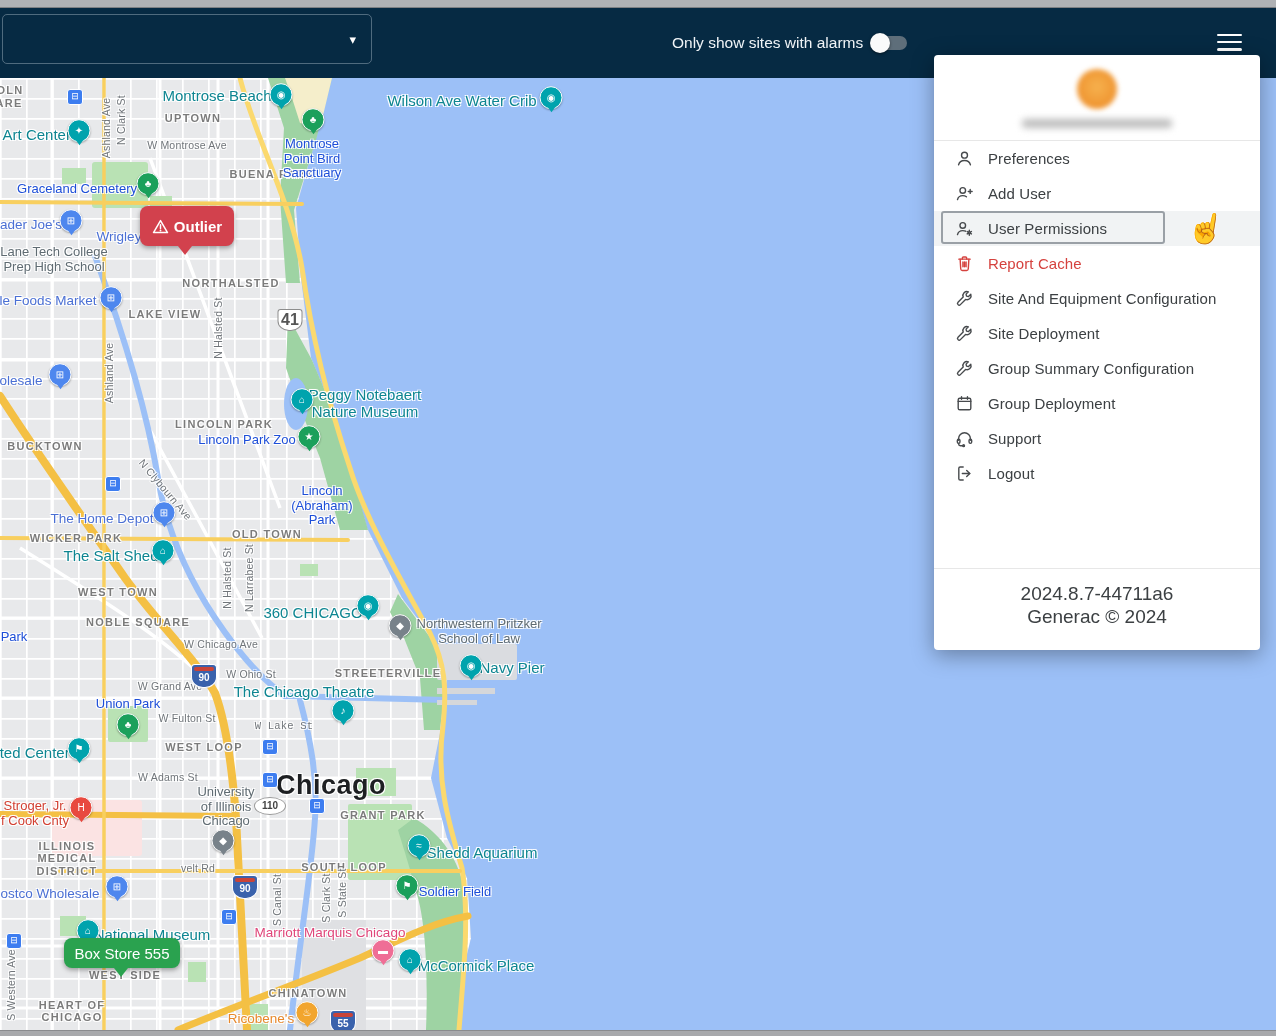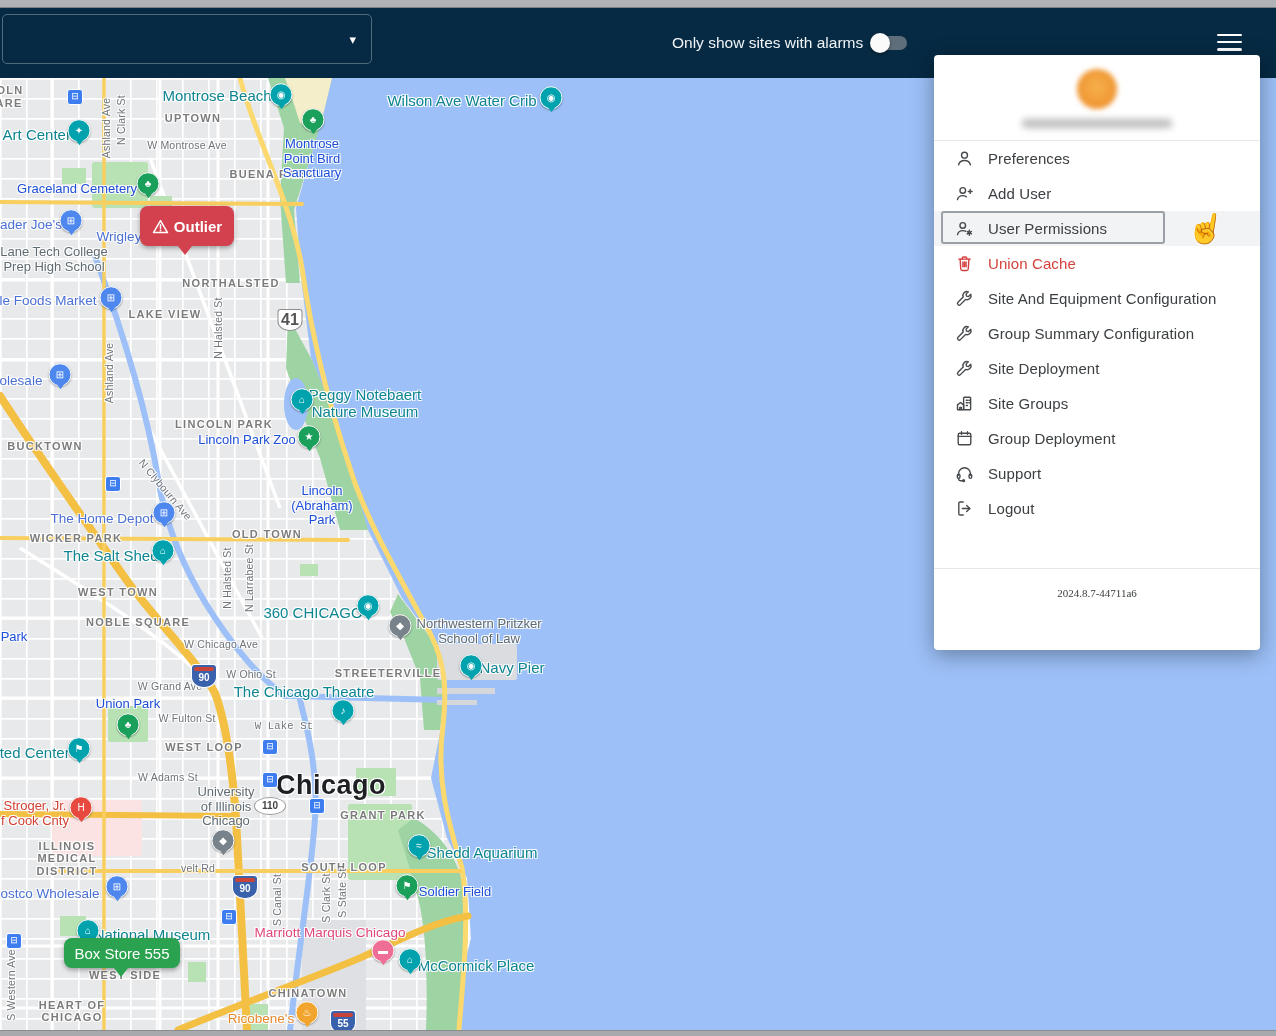--- a/index.html
+++ b/index.html
@@ -68,21 +68,21 @@
   #email-blur{position:absolute;left:50%;top:64px;transform:translateX(-50%);width:150px;height:9px;border-radius:4px;
        background:#bdbdbd;filter:blur(3.5px);}
   .menu-divider{position:absolute;left:0;width:100%;height:1px;background:#e7e7e7;}
   #menu-items{position:absolute;left:0;top:86px;width:100%;}
   .menu-item{position:relative;height:35px;display:flex;align-items:center;padding-left:19px;gap:13px;cursor:pointer;}
   .menu-item.highlighted{background:#f1f3f4;}
   .focus-ring{position:absolute;left:7px;top:0;width:224px;height:33px;border:2px solid #9aa0a6;border-radius:3px;box-sizing:border-box;pointer-events:none;}
   .mi-icon{width:22px;height:22px;flex:0 0 22px;display:flex;align-items:center;justify-content:center;}
   .mi-icon svg{width:21px;height:21px;stroke:#474a4d;fill:none;stroke-width:1.6;stroke-linecap:round;stroke-linejoin:round;}
   .mi-label{font-size:15px;color:#3c4043;letter-spacing:.1px;}
-  #menu-footer{position:absolute;left:0;top:527px;width:100%;text-align:center;color:#3c4043;font-size:11px;line-height:23px;font-family:Liberation Serif, serif;}
+  #menu-footer{position:absolute;left:0;top:527px;width:100%;text-align:center;color:#3c4043;font-size:19px;line-height:23px;}
 
   #cursor{position:absolute;left:1188px;top:211px;font-size:30px;z-index:20;transform:rotate(10deg);
        color:#111;text-shadow:0 0 2px #fff;pointer-events:none;}
 </style>
 </head>
 <body>
 
 <div id="screen">
   <div id="chrome-top"></div>
 
@@ -350,56 +350,45 @@
         </div>
         <div class="menu-item">
           <span class="mi-icon">
             <svg viewBox="0 0 24 24" style="stroke:#d5423e">
               <path d="M5.5 7h13"></path>
               <path d="M9.5 7V5.8c0-.7.6-1.3 1.3-1.3h2.4c.7 0 1.3.6 1.3 1.3V7"></path>
               <path d="M7 7l.7 11.3c.1 1 .9 1.7 1.9 1.7h4.8c1 0 1.8-.7 1.9-1.7L17 7"></path>
               <path d="M10.2 10.3v5.4M12 10.3v5.4M13.8 10.3v5.4"></path>
             </svg>
           </span>
-          <span class="mi-label" style="color: rgb(213, 66, 62);">Union Cache</span>
+          <span class="mi-label" style="color: rgb(213, 66, 62);">Report Cache</span>
         </div>
         <div class="menu-item">
           <span class="mi-icon">
             <svg viewBox="0 0 24 24">
               <path d="M19.2 7.2a4.6 4.6 0 0 1-6 5.9l-5.9 5.9a1.9 1.9 0 0 1-2.7-2.7l5.9-5.9a4.6 4.6 0 0 1 5.9-6l-2.6 2.6.5 2.3 2.3.5z"></path>
             </svg>
           </span>
           <span class="mi-label">Site And Equipment Configuration</span>
         </div>
         <div class="menu-item">
           <span class="mi-icon">
             <svg viewBox="0 0 24 24">
               <path d="M19.2 7.2a4.6 4.6 0 0 1-6 5.9l-5.9 5.9a1.9 1.9 0 0 1-2.7-2.7l5.9-5.9a4.6 4.6 0 0 1 5.9-6l-2.6 2.6.5 2.3 2.3.5z"></path>
             </svg>
           </span>
+          <span class="mi-label">Site Deployment</span>
+        </div>
+        <div class="menu-item">
+          <span class="mi-icon">
+            <svg viewBox="0 0 24 24">
+              <path d="M19.2 7.2a4.6 4.6 0 0 1-6 5.9l-5.9 5.9a1.9 1.9 0 0 1-2.7-2.7l5.9-5.9a4.6 4.6 0 0 1 5.9-6l-2.6 2.6.5 2.3 2.3.5z"></path>
+            </svg>
+          </span>
           <span class="mi-label">Group Summary Configuration</span>
-        </div>
-        <div class="menu-item">
-          <span class="mi-icon">
-            <svg viewBox="0 0 24 24">
-              <path d="M19.2 7.2a4.6 4.6 0 0 1-6 5.9l-5.9 5.9a1.9 1.9 0 0 1-2.7-2.7l5.9-5.9a4.6 4.6 0 0 1 5.9-6l-2.6 2.6.5 2.3 2.3.5z"></path>
-            </svg>
-          </span>
-          <span class="mi-label">Site Deployment</span>
-        </div>
-        <div class="menu-item">
-          <span class="mi-icon">
-            <svg viewBox="0 0 24 24">
-              <rect x="11" y="4.8" width="8" height="14.4" rx="1"></rect>
-              <path d="M14 8.2h1.4M17 8.2h.8M14 11.2h1.4M17 11.2h.8M14 14.2h1.4"></path>
-              <path d="M4 19.2v-5.6l3.5-2.8 3.5 2.8v5.6z"></path>
-              <path d="M6.6 19.2v-2.6h1.8v2.6"></path>
-            </svg>
-          </span>
-          <span class="mi-label">Site Groups</span>
         </div>
         <div class="menu-item">
           <span class="mi-icon">
             <svg viewBox="0 0 24 24">
               <rect x="4.8" y="6" width="14.4" height="13.2" rx="1.8"></rect>
               <path d="M8.6 4.2v3M15.4 4.2v3M4.8 9.6h14.4"></path>
             </svg>
           </span>
           <span class="mi-label">Group Deployment</span>
         </div>
@@ -422,19 +411,20 @@
               <path d="M14.5 8.5 18 12l-3.5 3.5"></path>
               <path d="M18 12H9.5"></path>
             </svg>
           </span>
           <span class="mi-label">Logout</span>
         </div>
       </nav>
     <div class="menu-divider" style="top:513px"></div>
     <div id="menu-footer">
       <div>2024.8.7-44711a6</div>
+      <div>Generac © 2024</div>
     </div>
   </div>
 
   <div id="cursor">☝</div>
 
   <div id="chrome-bottom"></div>
 </div>
 
 </body></html>

